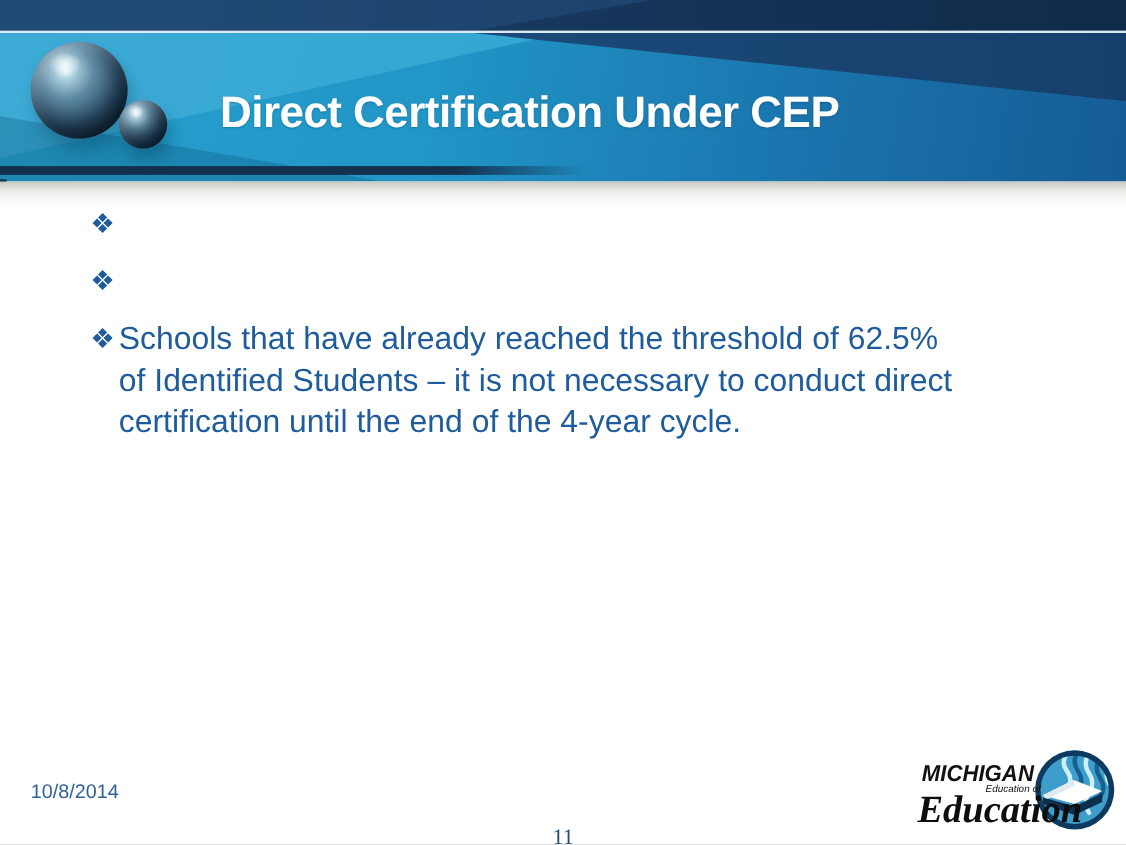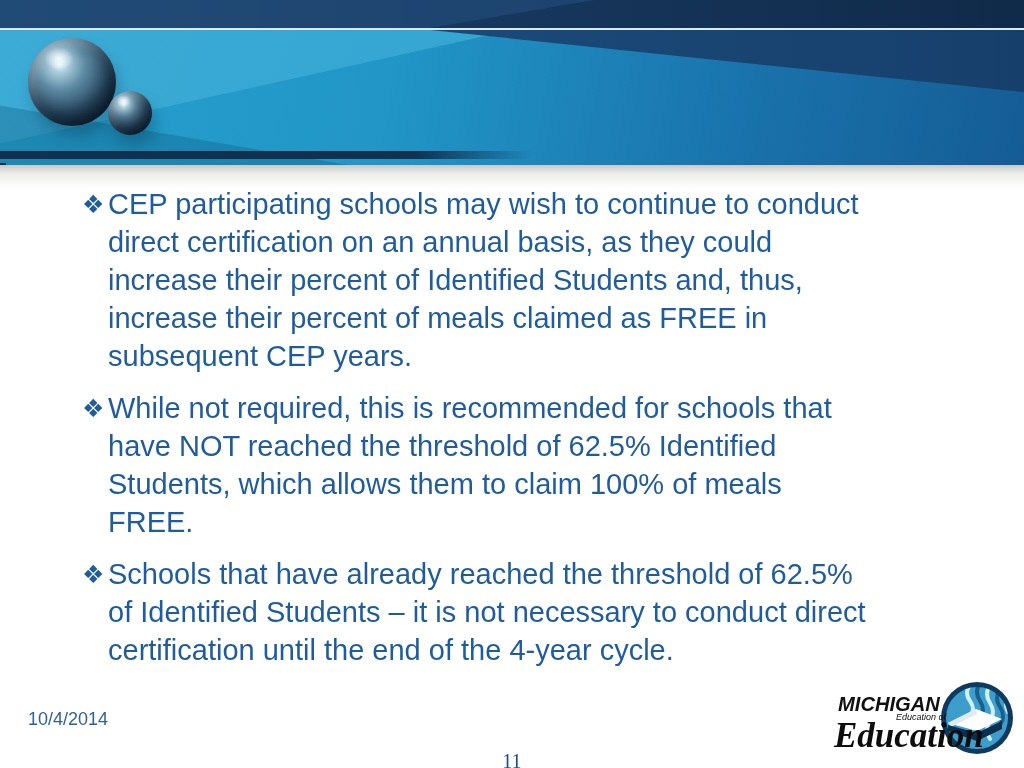--- a/index.html
+++ b/index.html
@@ -133,50 +133,42 @@
     <div class="wedge-light"></div>
     <div class="wedge-dark"></div>
     <div class="wedge-teal"></div>
     <div class="band-strip"></div>
   </div>
   <div class="corner-notch"></div>
 
   <div class="sphere sphere-large"></div>
   <div class="sphere sphere-small"></div>
 
+  <div class="header-title">Direct Certification Under CEP</div>
 
   <div class="content">
 
     <div class="bullet-item">
       <span class="bullet-glyph">❖</span>
-      <span class="bullet-text">CEP participating schools may wish to continue to conduct
-direct certification on an annual basis, as they could
-increase their percent of Identified Students and, thus,
-increase their percent of meals claimed as FREE in
-subsequent CEP years.</span>
     </div>
 
     <div class="bullet-item">
       <span class="bullet-glyph">❖</span>
-      <span class="bullet-text">While not required, this is recommended for schools that
-have NOT reached the threshold of 62.5% Identified
-Students, which allows them to claim 100% of meals
-FREE.</span>
     </div>
 
     <div class="bullet-item">
       <span class="bullet-glyph">❖</span>
       <span class="bullet-text">Schools that have already reached the threshold of 62.5%
 of Identified Students – it is not necessary to conduct direct
 certification until the end of the 4-year cycle.</span>
     </div>
 
   </div>
 
-  <div class="footer-date">10/4/2014</div>
+  <div class="footer-date">10/8/2014</div>
   <div class="footer-page">11</div>
 
   <div class="logo">
     <svg class="logo-emblem" viewBox="0 0 74 74" xmlns="http://www.w3.org/2000/svg">
       <circle cx="37" cy="37" r="36" fill="#0f3a60"></circle>
       <circle cx="37" cy="37" r="32" fill="#3d9ecb"></circle>
       <clipPath id="emclip">
           <circle cx="37" cy="37" r="32"></circle>
         </clipPath>
       <g clip-path="url(#emclip)" fill="none" stroke-linecap="round">

